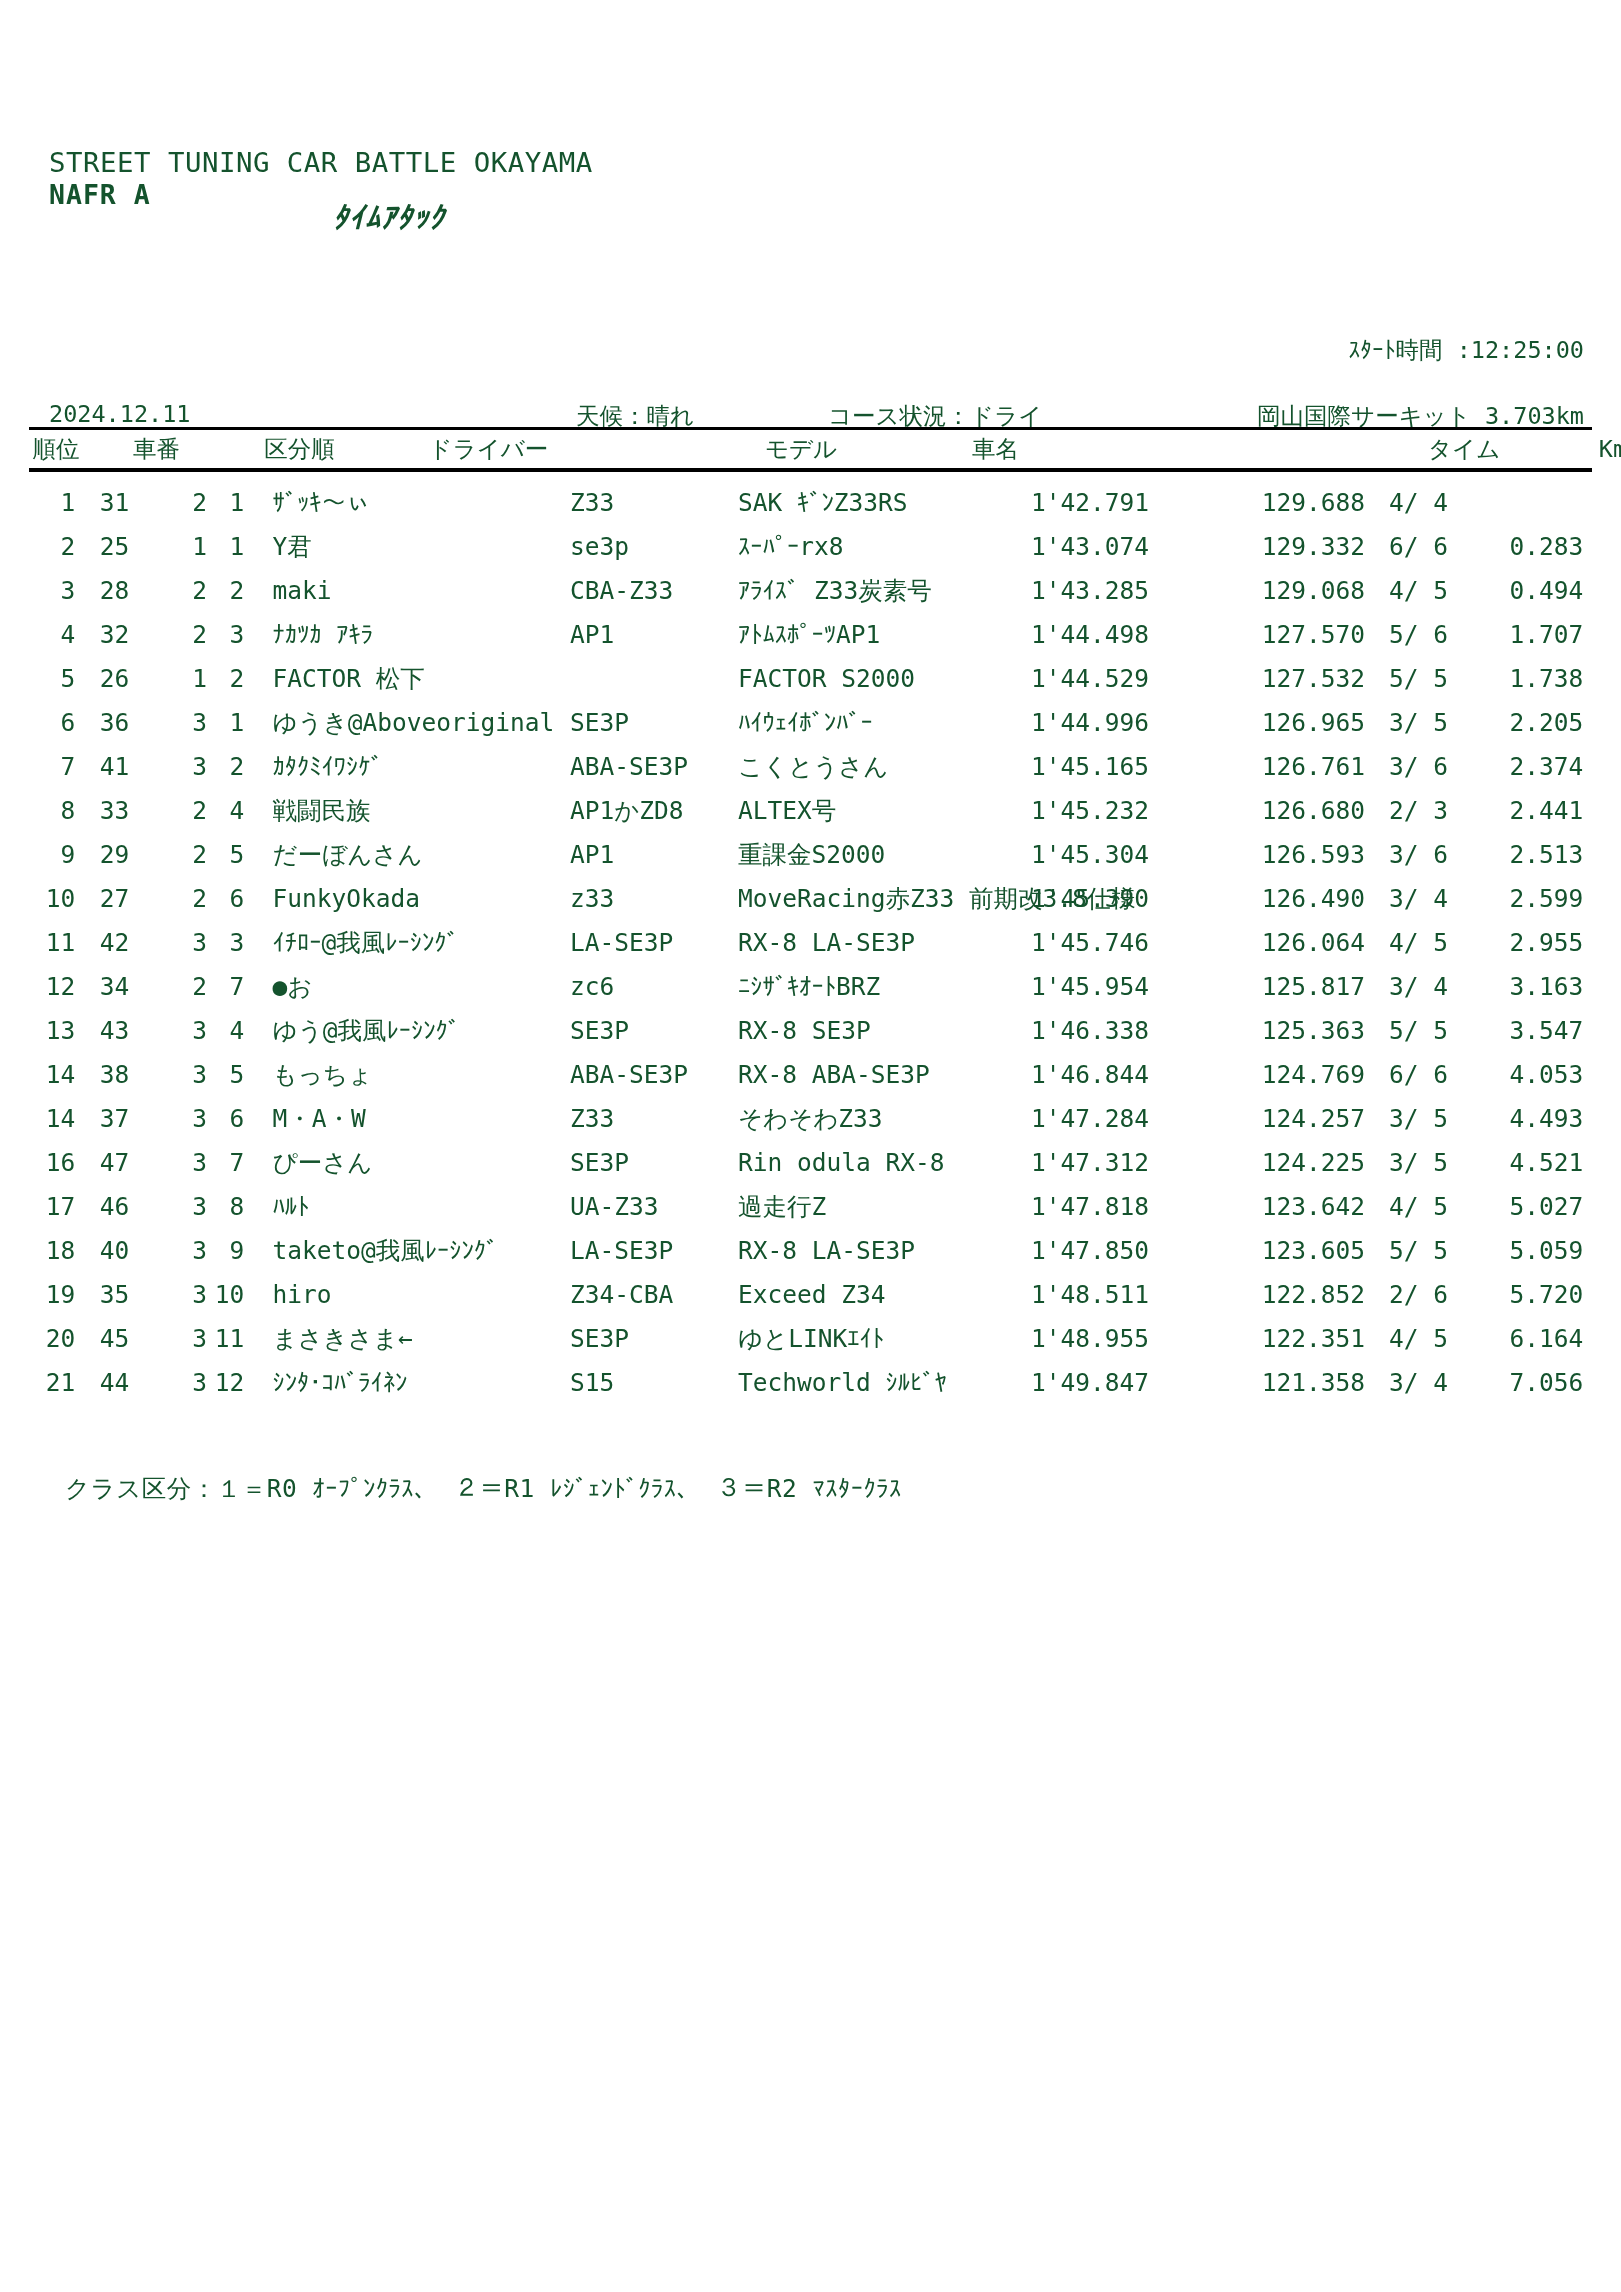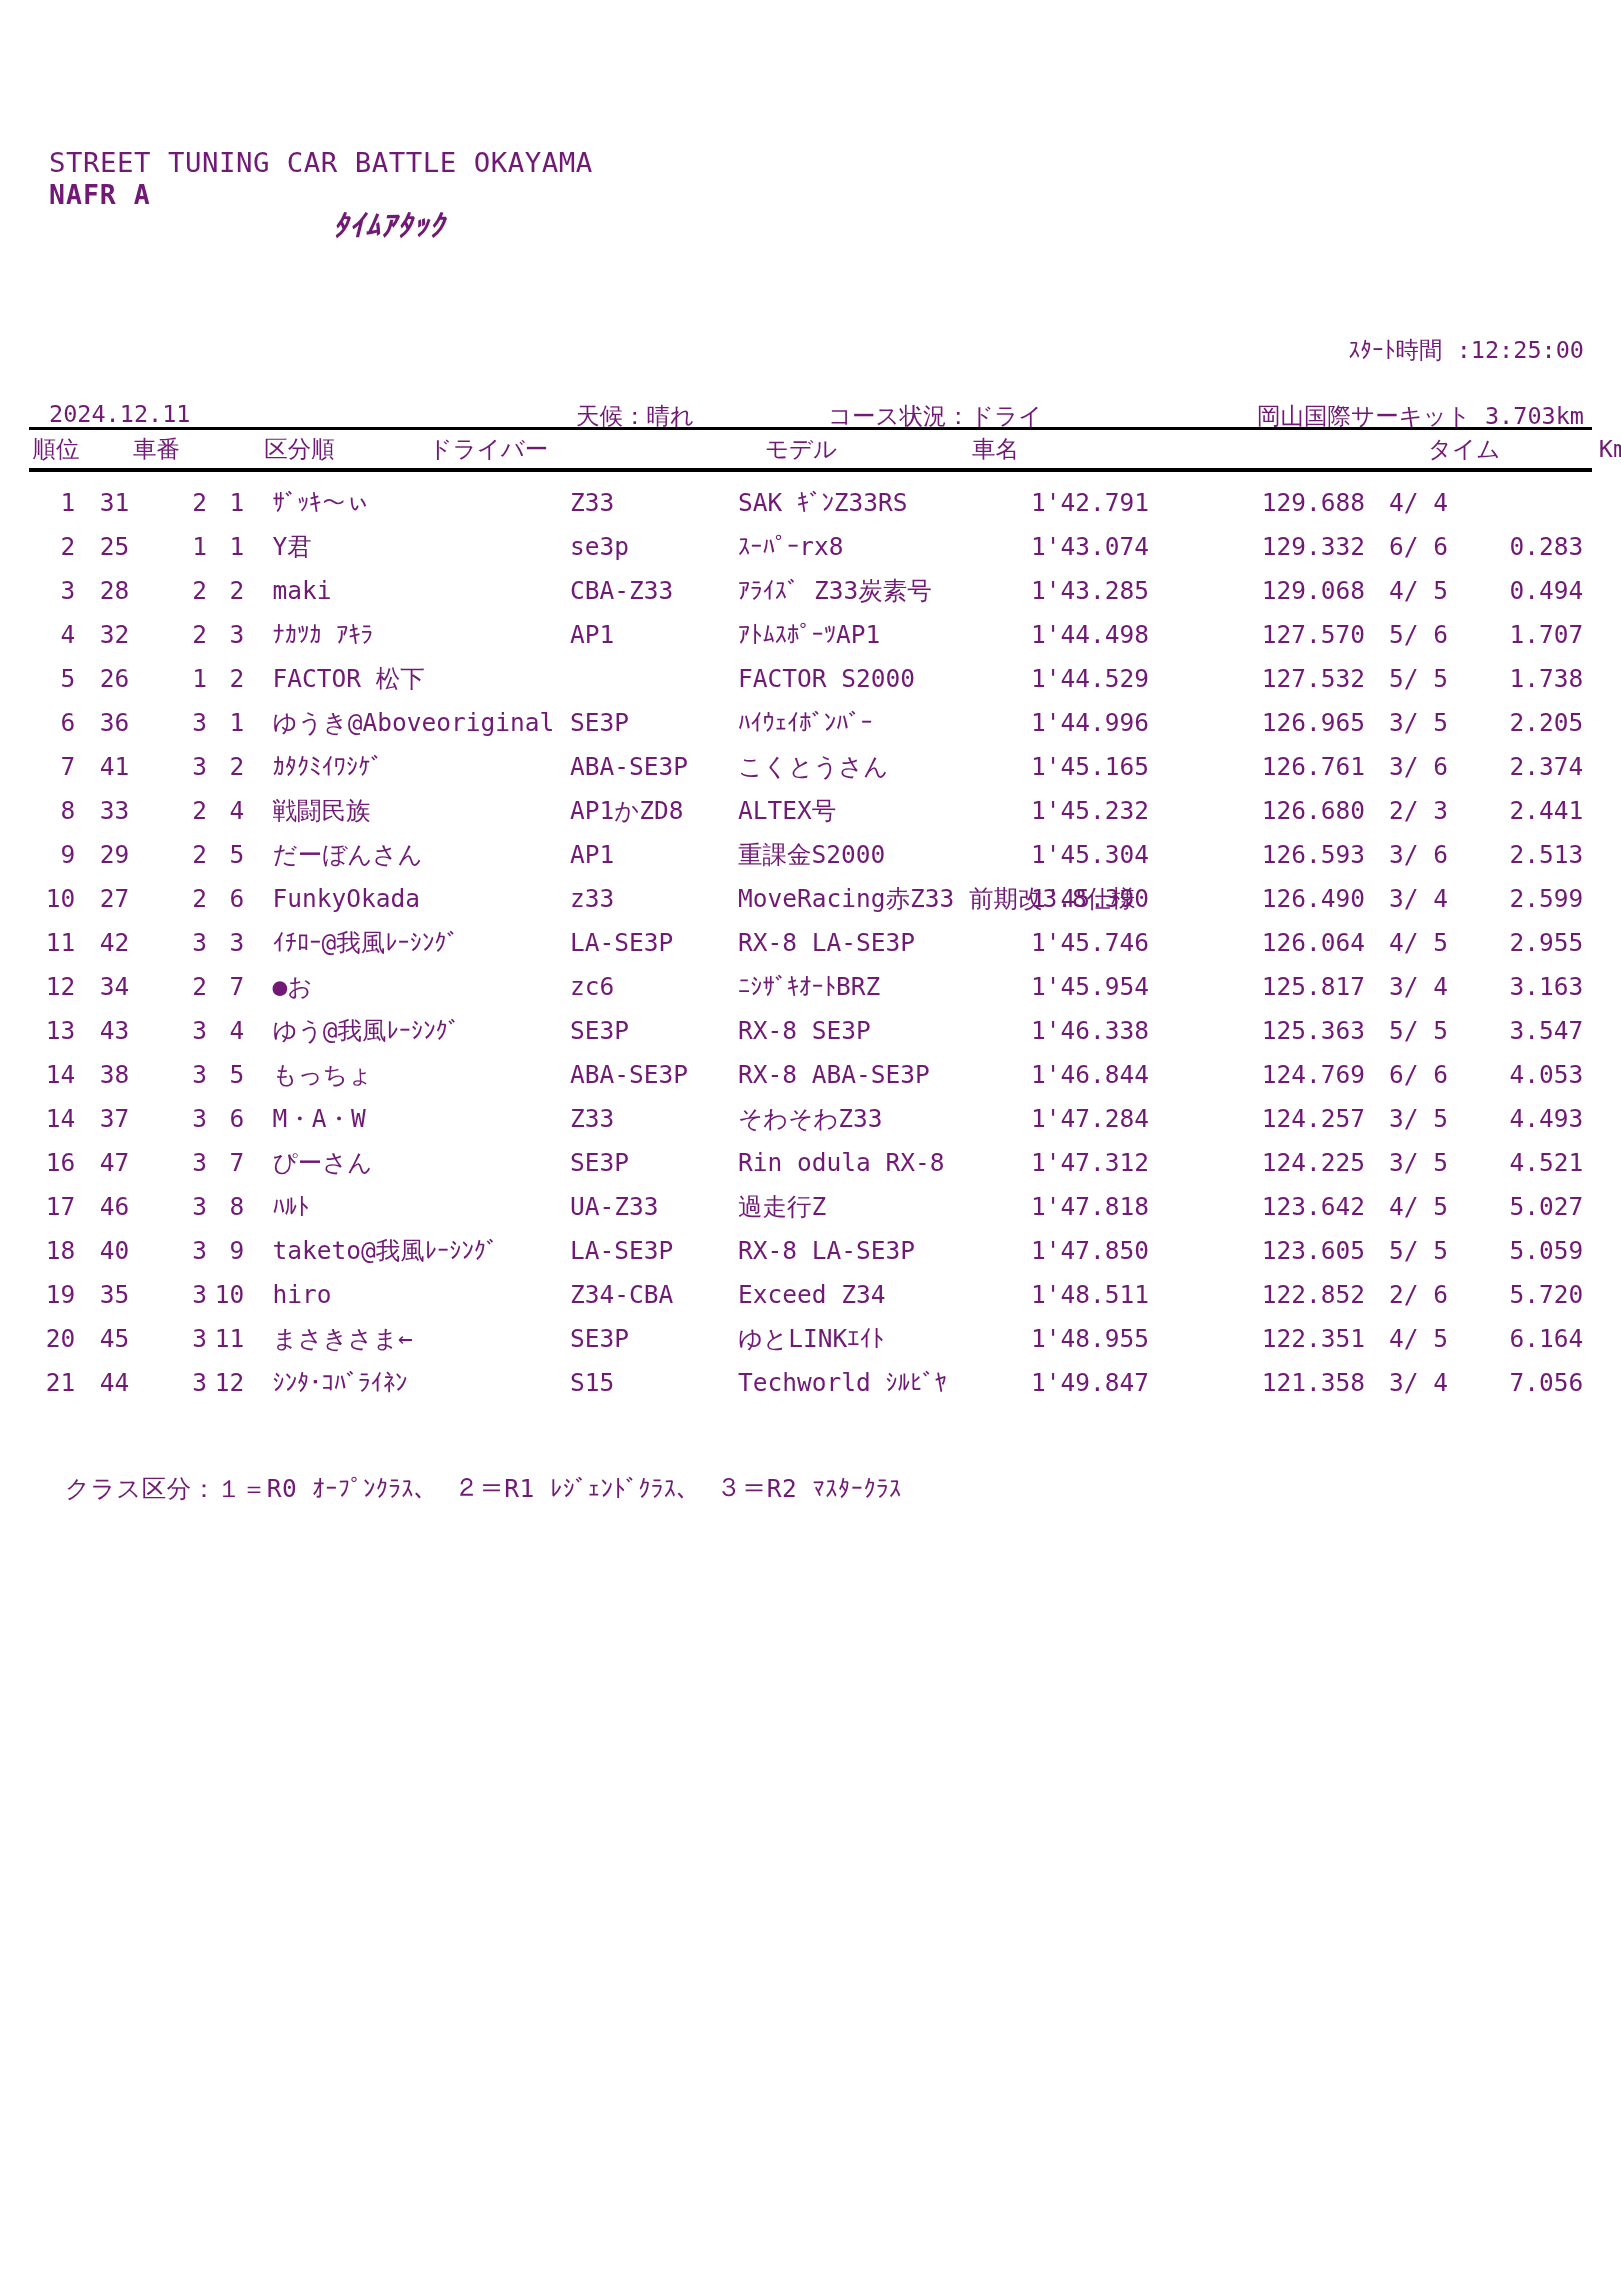--- a/index.html
+++ b/index.html
@@ -1,27 +1,27 @@
 <!DOCTYPE html>
 <html><head>
 <meta charset="utf-8">
 <style>
   html,body { margin:0; padding:0; background:#ffffff; }
   .page {
     position:relative;
     width:1621px; height:2293px;
-    background:#ffffff; color:#701a75;
+    background:#ffffff; color:#14532d;
     font-family:"DejaVu Sans Mono","Liberation Mono",monospace;
     overflow:hidden;
   }
   .abs { position:absolute; white-space:pre; }
 
   .title    { left:49px;  top:147px; font-size:27.4px; font-weight:500; letter-spacing:0.5px; }
   .subtitle { left:49px;  top:179px; font-size:26.5px; font-weight:700; letter-spacing:1px; }
-  .session  { left:333px; top:208px; font-size:30px; font-weight:700; font-style:italic; letter-spacing:1px; }
+  .session  { left:333px; top:200px; font-size:30px; font-weight:700; font-style:italic; letter-spacing:1px; }
   .starttime{ right:37px; top:334px; font-size:23.5px; }
 
   .inforow  { top:400px; font-size:23.5px; }
   .i-date    { left:49px; }
   .i-weather { left:569px;margin-left:7px; }
   .i-course  { left:828px; }
   .i-circuit { right:37px; left:auto; }
 
   .rule { position:absolute; left:29px; width:1563px; background:#000; }
   .rule-top { top:427px; height:2.9px; }

